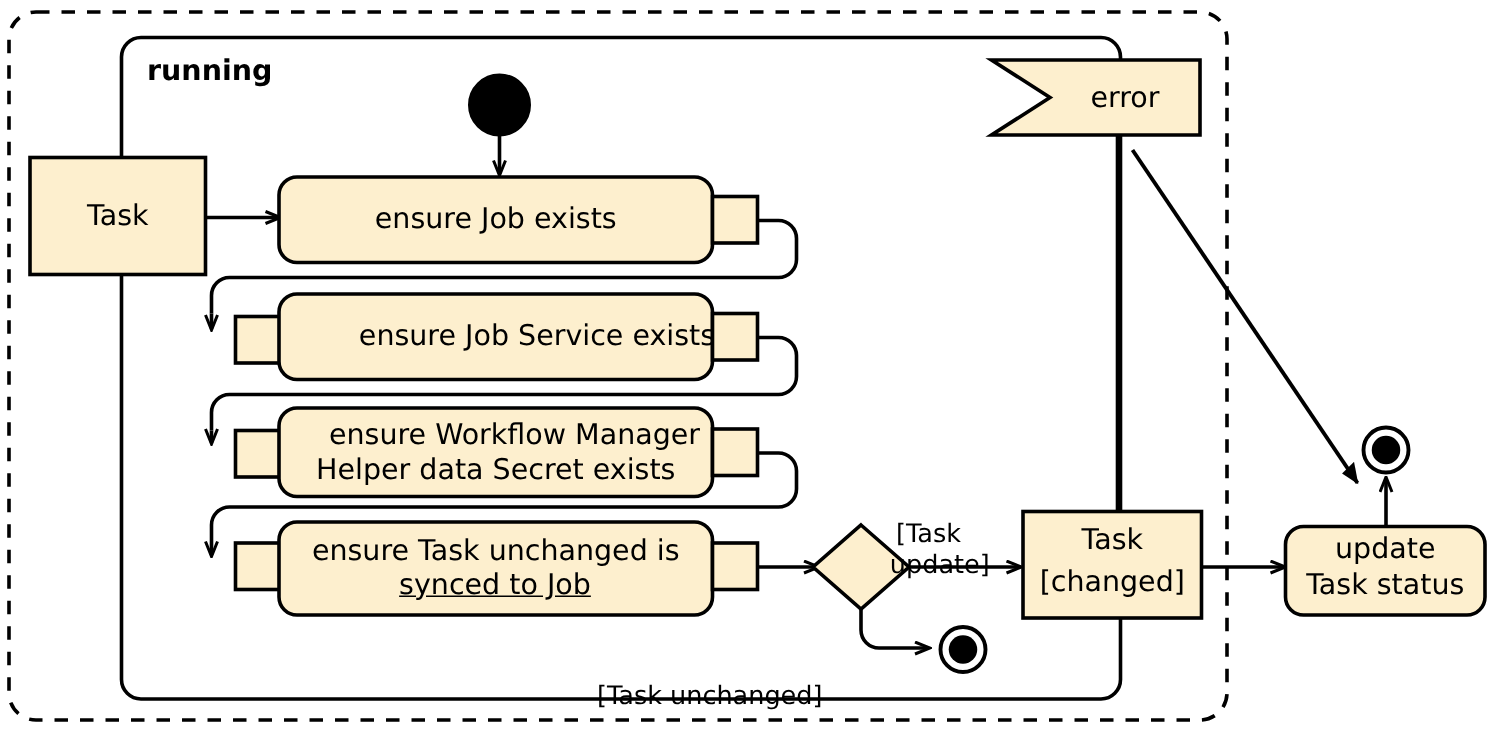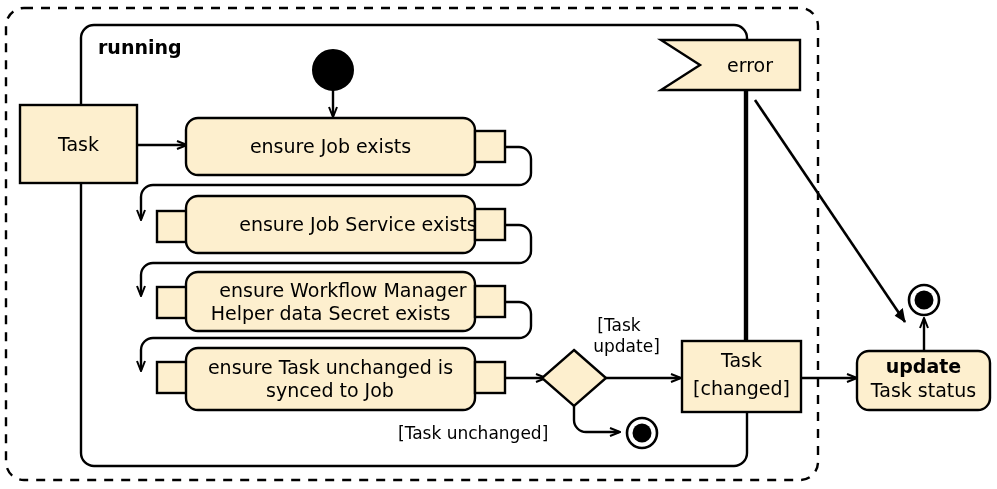--- a/index.html
+++ b/index.html
@@ -4,21 +4,21 @@
 <style>
   html,body{margin:0;padding:0;background:#ffffff;}
   body{width:997px;height:489px;overflow:hidden;
        font-family:"DejaVu Sans","Liberation Sans",sans-serif;}
   #stage{position:relative;width:997px;height:489px;background:#fff;}
   svg.layer{position:absolute;left:0;top:0;width:997px;height:489px;}
   .lbl{position:absolute;margin:0;padding:0;color:#000;line-height:1.12;
        white-space:pre;pointer-events:none;}
   .lbl.c{text-align:center;}
   .node-text{font-size:19px;}
-  .guard-text{font-size:17px;}
+  .guard-text{font-size:17px;margin-top:31px;}
   .title-text{font-size:19px;font-weight:bold;}
 </style>
 </head>
 <body>
 
 <div id="stage">
 
   <svg class="layer" viewBox="0 0 997 489">
     <defs>
       <marker id="arrow" markerWidth="12" markerHeight="12" refX="10" refY="5" orient="auto" markerUnits="userSpaceOnUse">
@@ -85,28 +85,28 @@
   <div class="lbl node-text c" style="left:20px;top:134px;width:117px;">Task</div>
 
   <div class="lbl node-text c" style="left:186px;top:136px;width:289px;">ensure Job exists</div>
 
   <div class="lbl node-text c" style="left:186px;top:214px;width:344px;">ensure Job Service exists</div>
 
   <div class="lbl node-text c" style="left:186px;top:280px;width:314px;">ensure Workflow Manager</div>
   <div class="lbl node-text c" style="left:186px;top:303px;width:289px;">Helper data Secret exists</div>
 
   <div class="lbl node-text c" style="left:186px;top:357px;width:289px;">ensure Task unchanged is</div>
-  <div class="lbl node-text c" style="left:186px;top:380px;width:288px;">synced to Job</div>
+  <div class="lbl node-text c" style="left:186px;top:380px;width:288px;text-decoration:underline;">synced to Job</div>
 
   <div class="lbl guard-text c" style="left:574px;top:316px;width:90px;">[Task</div>
   <div class="lbl guard-text c" style="left:574px;top:337px;width:105px;">update]</div>
 
   <div class="lbl guard-text" style="left:398px;top:424px;">[Task unchanged]</div>
 
   <div class="lbl node-text c" style="left:682px;top:350px;width:119px;">Task</div>
   <div class="lbl node-text c" style="left:682px;top:378px;width:119px;text-align:center;">[changed]</div>
 
   <div class="lbl node-text c" style="left:702px;top:55px;width:96px;">error</div>
 
-  <div class="lbl node-text c" style="left:857px;top:356px;width:133px;font-weight:bold;">update</div>
+  <div class="lbl node-text c" style="left:857px;top:356px;width:133px;">update</div>
   <div class="lbl node-text c" style="left:857px;top:380px;width:133px;">Task status</div>
 
 </div>
 
 </body></html>

